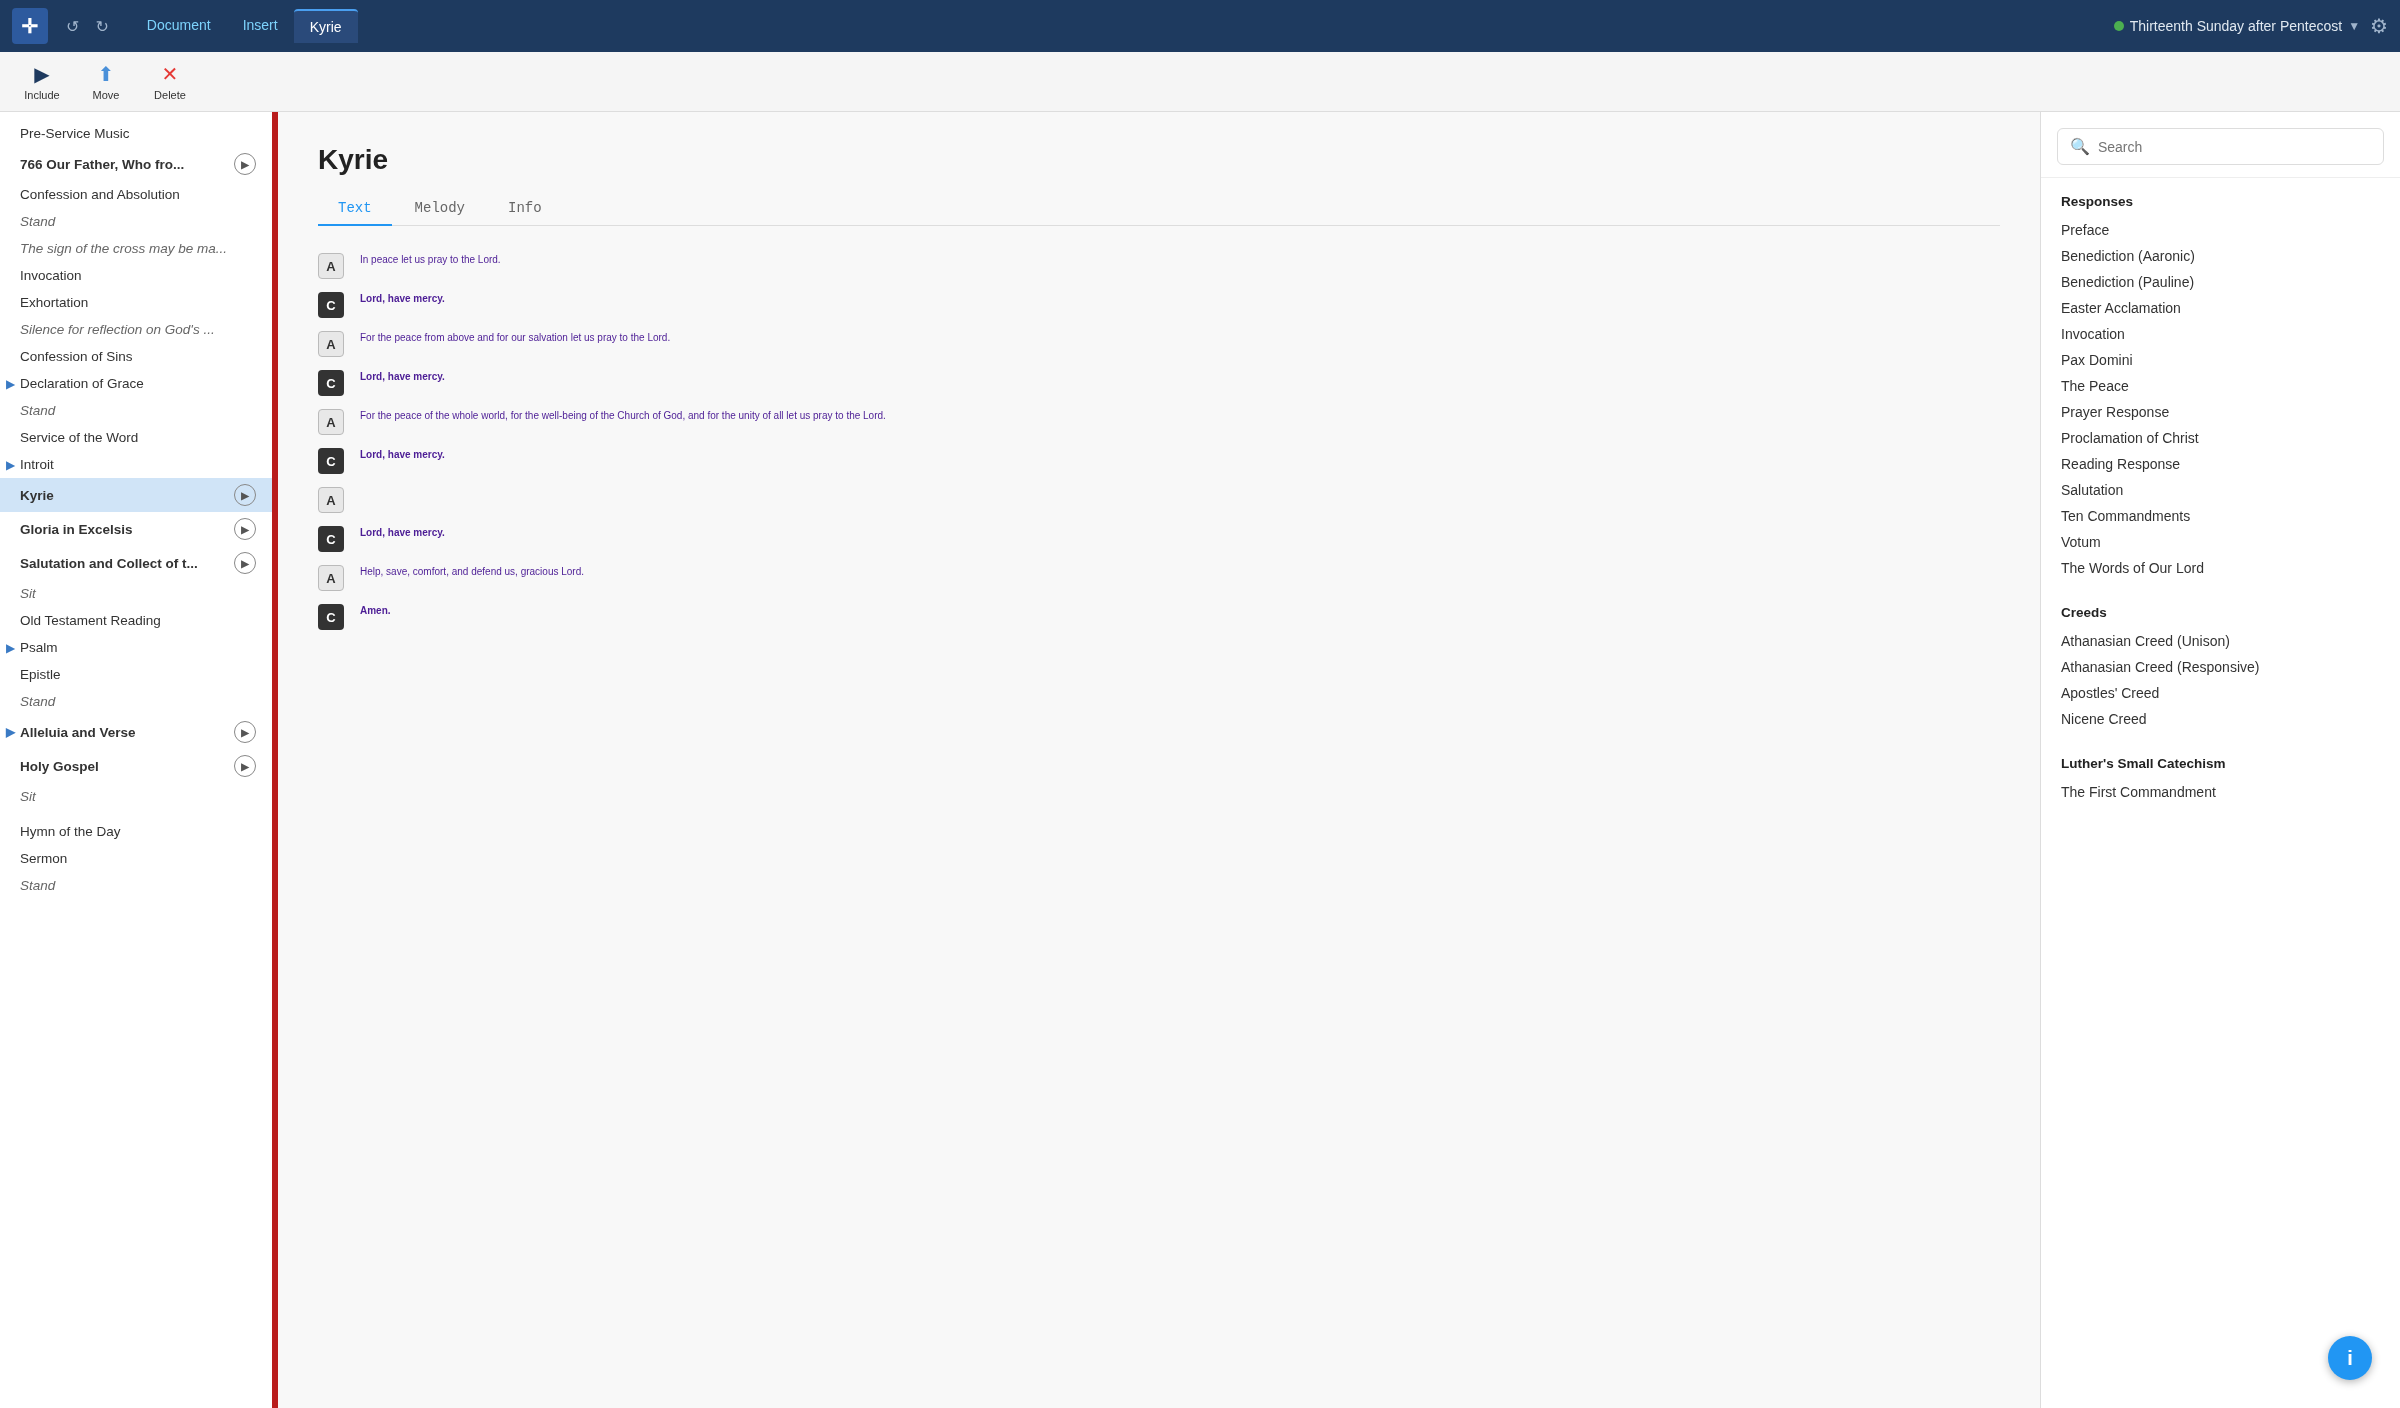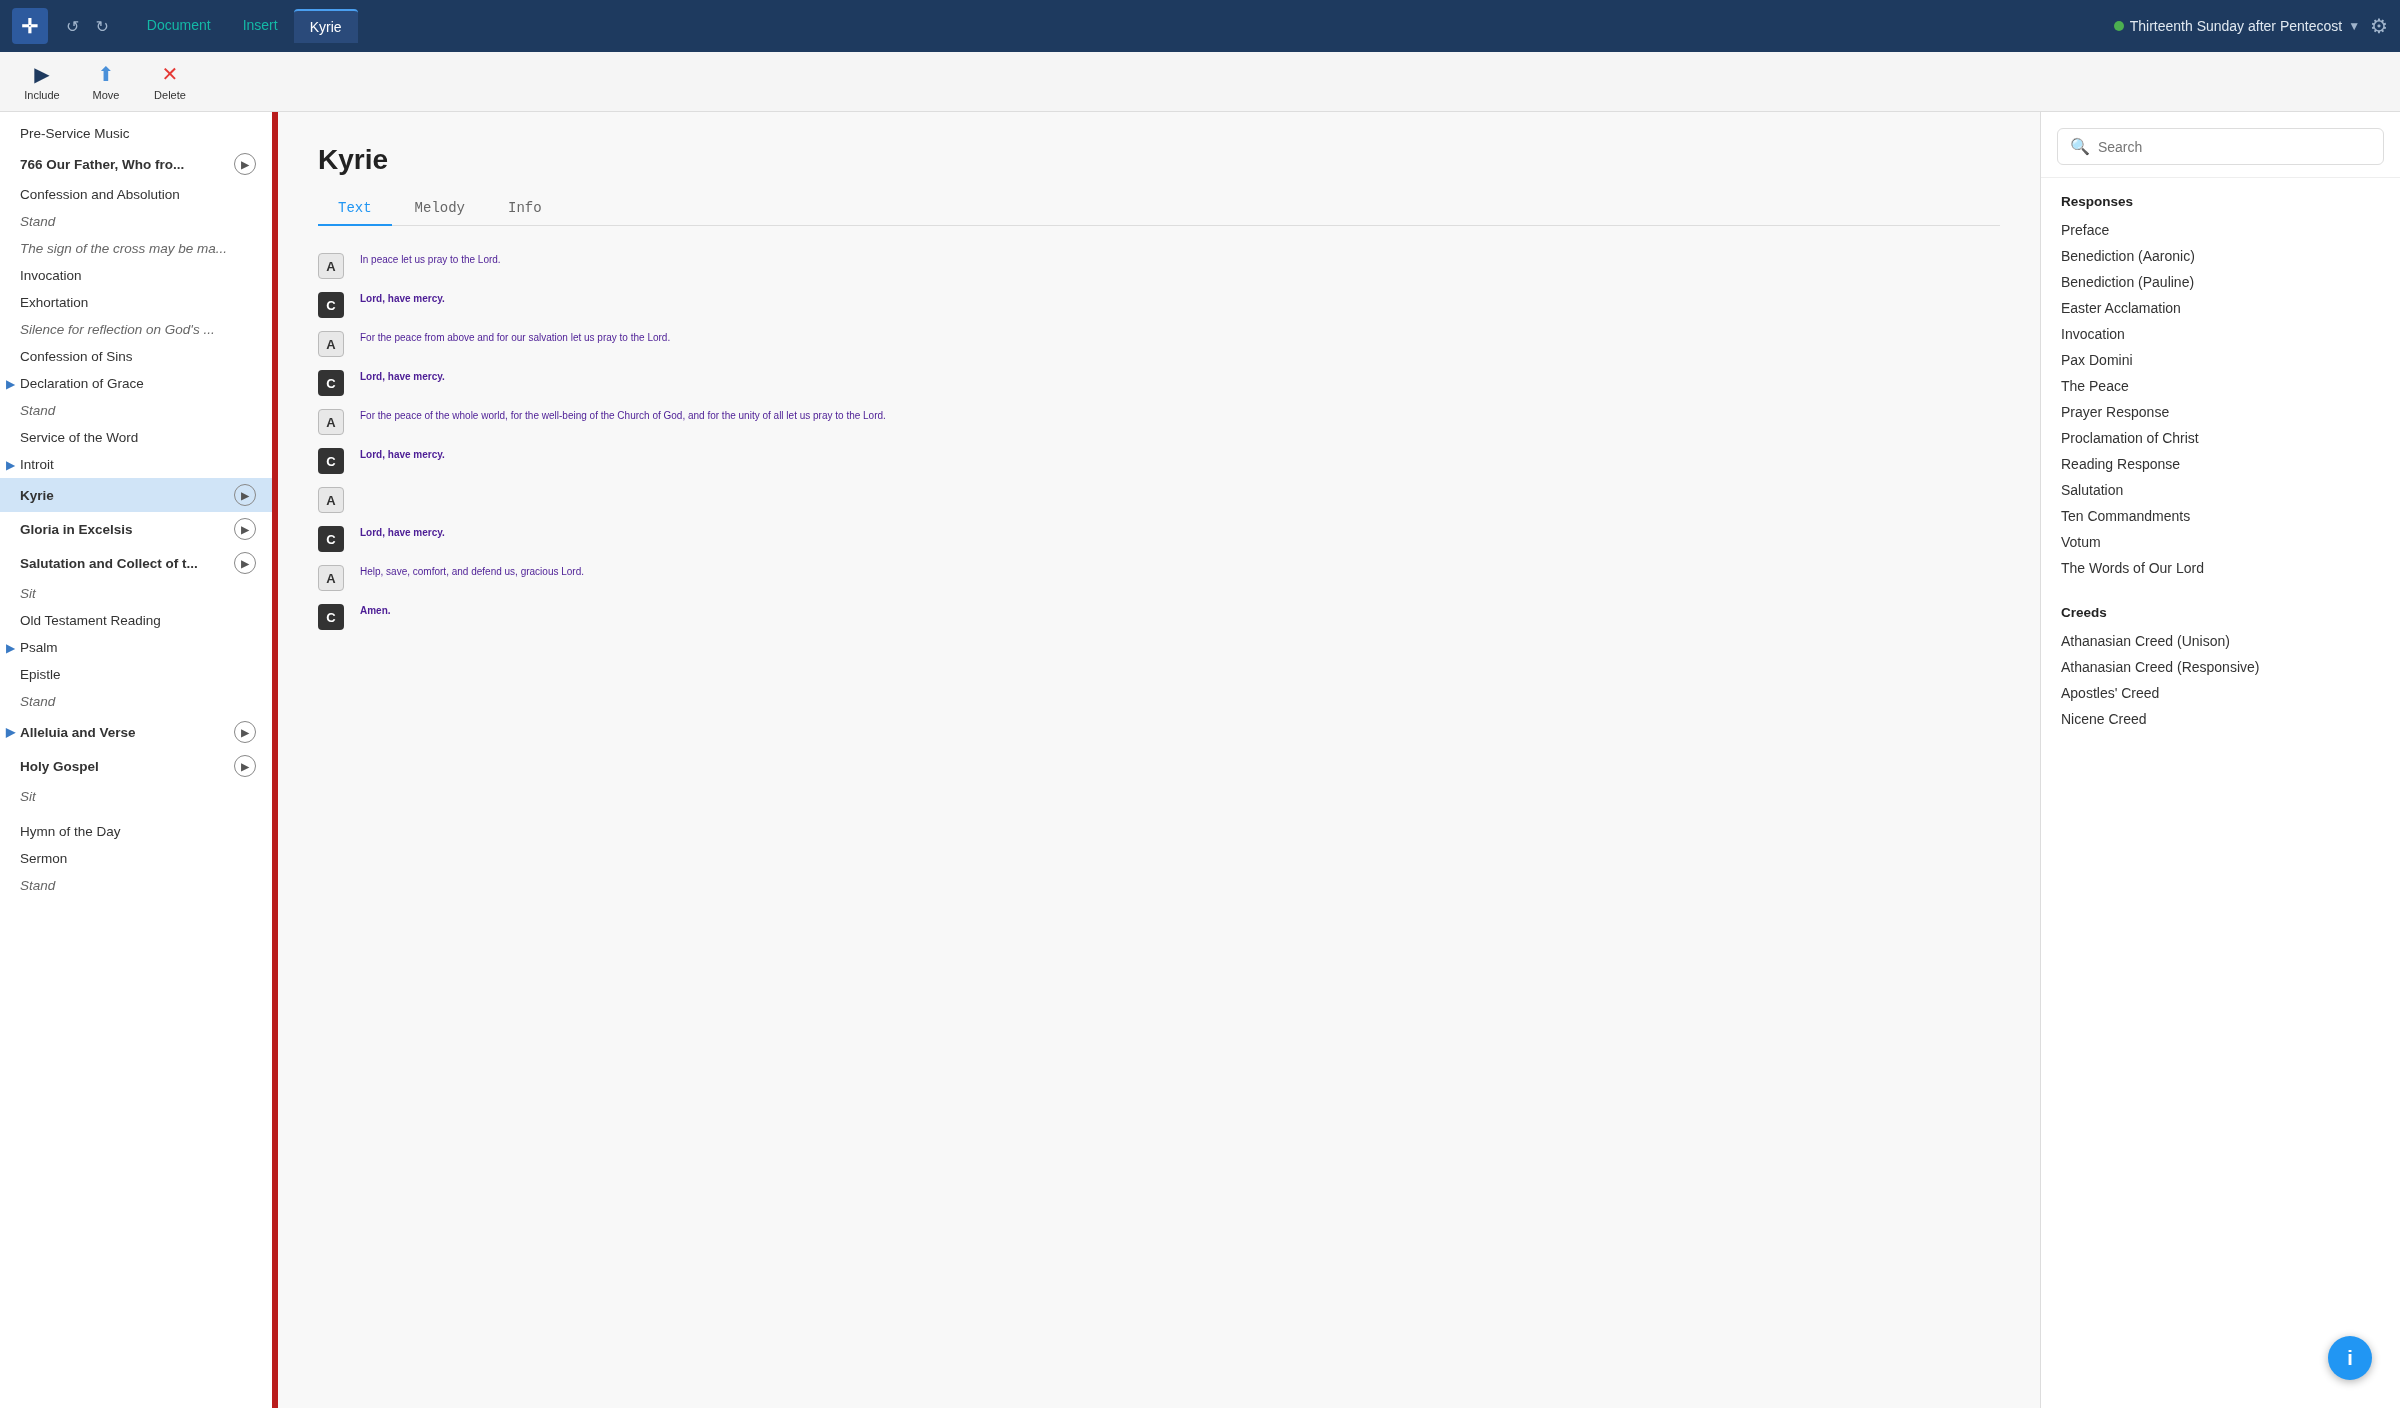--- a/index.html
+++ b/index.html
@@ -39,21 +39,21 @@
       cursor: pointer;
       padding: 4px 6px;
       border-radius: 3px;
     }
     #topbar .menu-tabs {
       display: flex;
       gap: 0;
       margin-left: 8px;
     }
     #topbar .menu-tab {
-      color: #14b8a6;
+      color: #7dd3fc;
       padding: 8px 16px;
       cursor: pointer;
       border-radius: 4px 4px 0 0;
       font-size: 14px;
     }
     #topbar .menu-tab.active {
       background: #2a4a7a;
       color: white;
       border-top: 2px solid #4a9ff0;
     }
@@ -526,17 +526,21 @@
           <div class="panel-item">Votum</div>
           <div class="panel-item">The Words of Our Lord</div>
         </div>
         <div class="panel-section">
           <div class="panel-section-title">Creeds</div>
           <div class="panel-item">Athanasian Creed (Unison)</div>
           <div class="panel-item">Athanasian Creed (Responsive)</div>
           <div class="panel-item">Apostles' Creed</div>
           <div class="panel-item">Nicene Creed</div>
         </div>
+        <div class="panel-section">
+          <div class="panel-section-title">Luther's Small Catechism</div>
+          <div class="panel-item">The First Commandment</div>
+        </div>
       </div>
   </div>
 </div>
 
 <div class="info-btn">i</div>
 
 </body></html>

